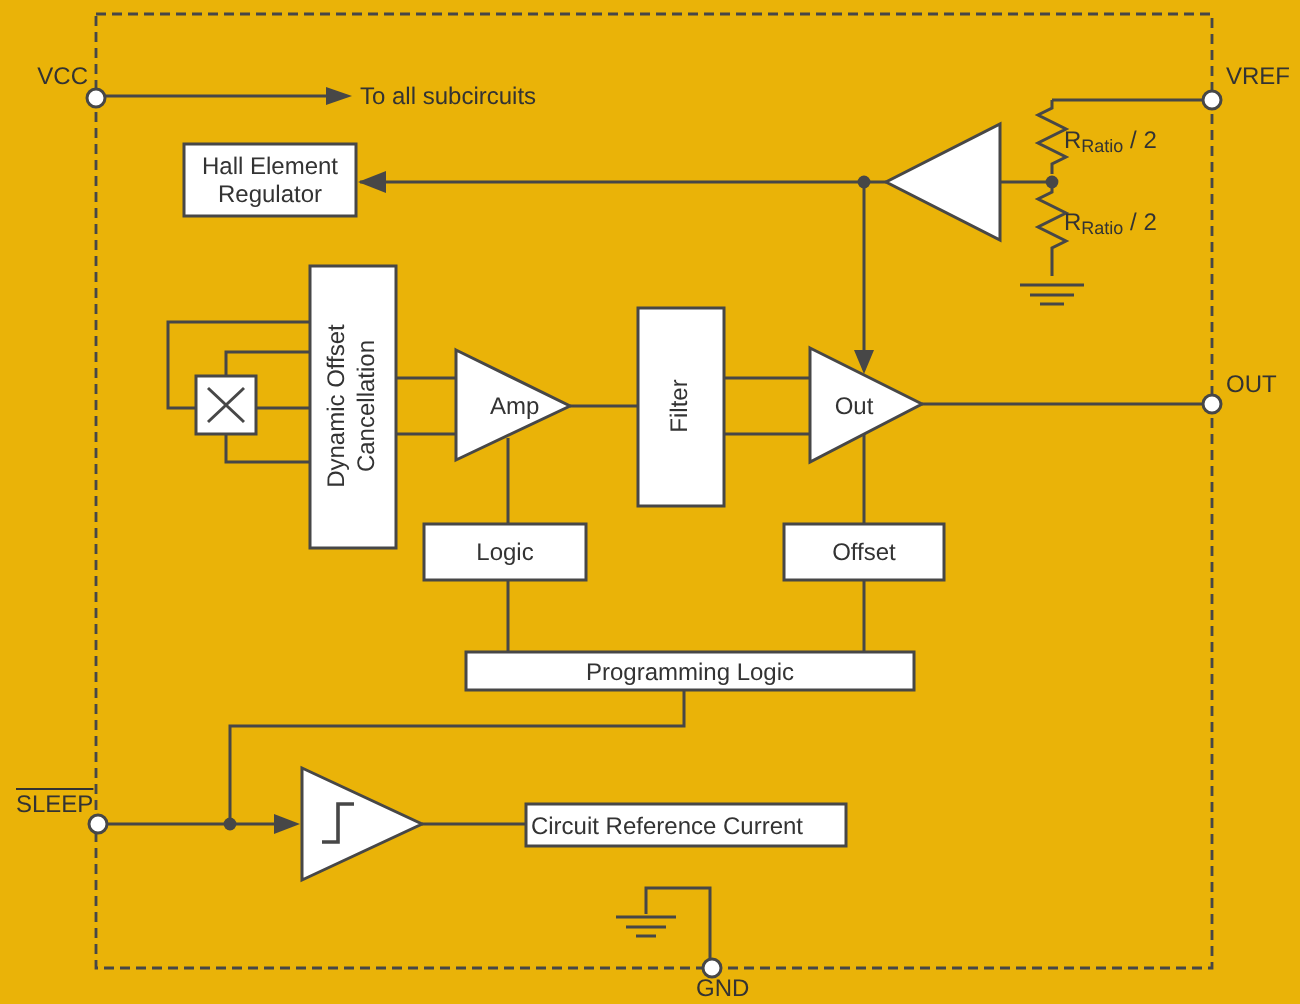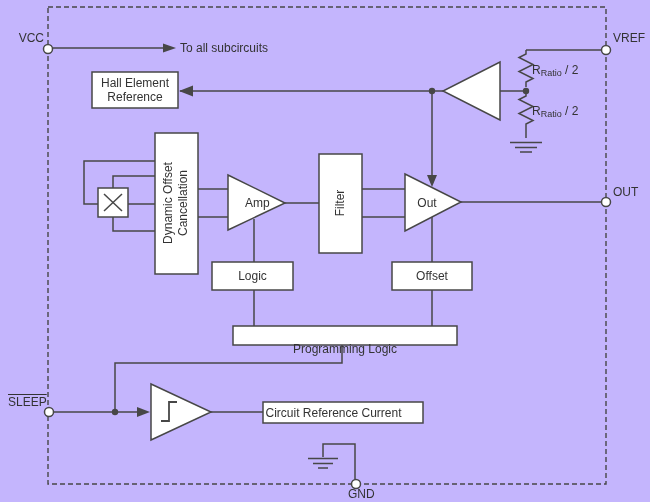--- a/index.html
+++ b/index.html
@@ -1,20 +1,20 @@
 <!DOCTYPE html>
 <html><head>
 <meta charset="utf-8">
 <style>
   html, body { margin: 0; padding: 0; background: #ffffff; }
   .stage {
     position: relative;
     width: 650px;
     height: 502px;
-    background: #c4b5fd;
+    background: #eab308;
     font-family: "Liberation Sans", sans-serif;
     color: #333333;
     overflow: hidden;
   }
   .stage svg { position: absolute; left: 0; top: 0; }
   .lbl {
     position: absolute;
     font-size: 12px;
     line-height: 14px;
     color: #333333;
@@ -135,41 +135,41 @@
   <div class="lbl" style="left:613px; top:31px;">VREF</div>
 
   <div class="lbl" style="left:613px; top:185px;">OUT</div>
 
   <div class="lbl overline" style="left:8px; top:395px;">SLEEP</div>
 
   <div class="lbl" style="left:348px; top:487px;">GND</div>
 
   <div class="lbl center-box" style="left:92px; top:72px; width:86px; height:36px;justify-content:center;">
     <span>Hall Element</span>
-    <span>Reference</span>
+    <span>Regulator</span>
   </div>
 
   <div class="lbl vrot" style="left:176px; top:203px;">
     <span>Dynamic Offset</span>
     <span>Cancellation</span>
   </div>
 
   <div class="lbl" style="left:245px; top:196px; width:42px; text-align:left;">Amp</div>
 
   <div class="lbl vrot" style="left:340px; top:203px;">
     <span>Filter</span>
   </div>
 
   <div class="lbl" style="left:406px; top:196px; width:42px; text-align:center;">Out</div>
 
   <div class="lbl center-box" style="left:212px; top:262px; width:81px; height:28px;">Logic</div>
 
   <div class="lbl center-box" style="left:392px; top:262px; width:80px; height:28px;">Offset</div>
 
-  <div class="lbl center-box" style="left:233px; top:326px; width:224px; height:19px;margin-top:13px;">Programming Logic</div>
+  <div class="lbl center-box" style="left:233px; top:326px; width:224px; height:19px;">Programming Logic</div>
 
   <div class="lbl center-box" style="left:263px; top:402px; width:141px; height:21px;">Circuit Reference Current</div>
 
   <div class="lbl" style="left:532px; top:63px;"><span>R</span><sub>Ratio</sub><span> / 2</span></div>
 
   <div class="lbl" style="left:532px; top:104px;"><span>R</span><sub>Ratio</sub><span> / 2</span></div>
 
 </div>
 
 </body></html>

